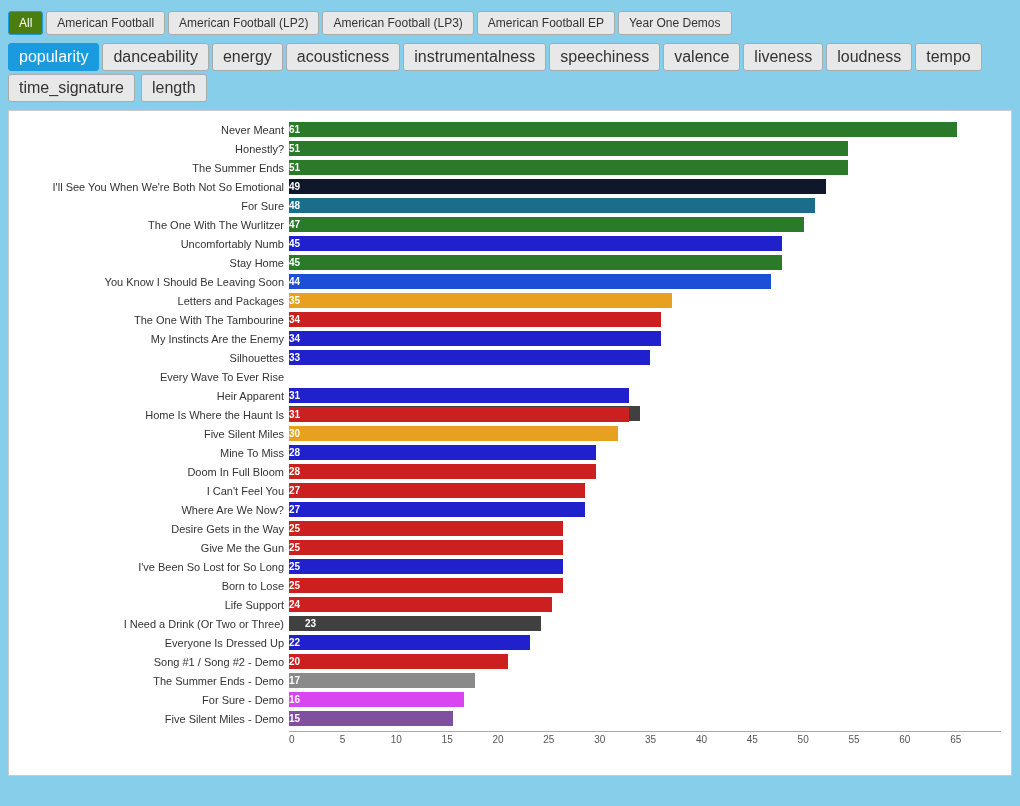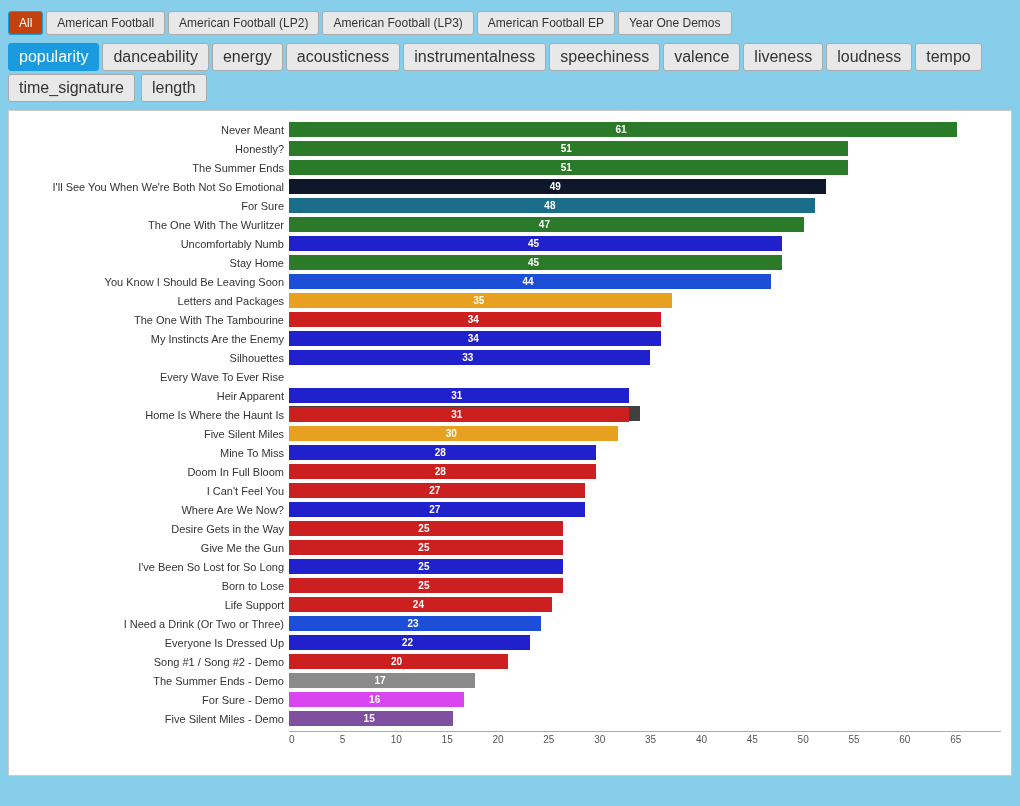--- a/index.html
+++ b/index.html
@@ -24,21 +24,21 @@
     .tab-btn {
       padding: 4px 10px;
       border: 1px solid #aaa;
       border-radius: 3px;
       cursor: pointer;
       font-size: 12px;
       background: #e8e8e8;
       color: #333;
     }
     .tab-btn.active {
-      background: #c2410c;
+      background: #4d7c0f;
       color: white;
       border-color: #1a9be0;
     }
     .attr-btn {
       padding: 4px 10px;
       border: 1px solid #aaa;
       border-radius: 3px;
       cursor: pointer;
       font-size: 16px;
       background: #e8e8e8;
@@ -75,21 +75,21 @@
     }
     .bar-track {
       flex: 1;
       height: 15px;
       position: relative;
     }
     .bar-fill {
       height: 100%;
       display: flex;
       align-items: center;
-      justify-content: center;
+      justify-content: flex-start;
       padding-right: 4px;
     }
     .bar-value {
       font-size: 10px;
       color: white;
       font-weight: bold;
     }
     .x-axis {
       display: flex;
       margin-left: 270px;
@@ -341,21 +341,21 @@
         <div class="bar-label">Life Support</div>
         <div class="bar-track">
           <div class="bar-fill" style="width: 36.92%; background-color: rgb(204, 32, 32);">
             <span class="bar-value">24</span>
           </div>
         </div>
       </div>
       <div class="bar-row">
         <div class="bar-label">I Need a Drink (Or Two or Three)</div>
         <div class="bar-track">
-          <div class="bar-fill" style="width: 35.38%; background-color: #1d4ed8;">
+          <div class="bar-fill" style="width: 35.38%; background-color: #404040; padding-left: 16px;">
             <span class="bar-value">23</span>
           </div>
         </div>
       </div>
       <div class="bar-row">
         <div class="bar-label">Everyone Is Dressed Up</div>
         <div class="bar-track">
           <div class="bar-fill" style="width: 33.85%; background-color: rgb(32, 32, 204);">
             <span class="bar-value">22</span>
           </div>

